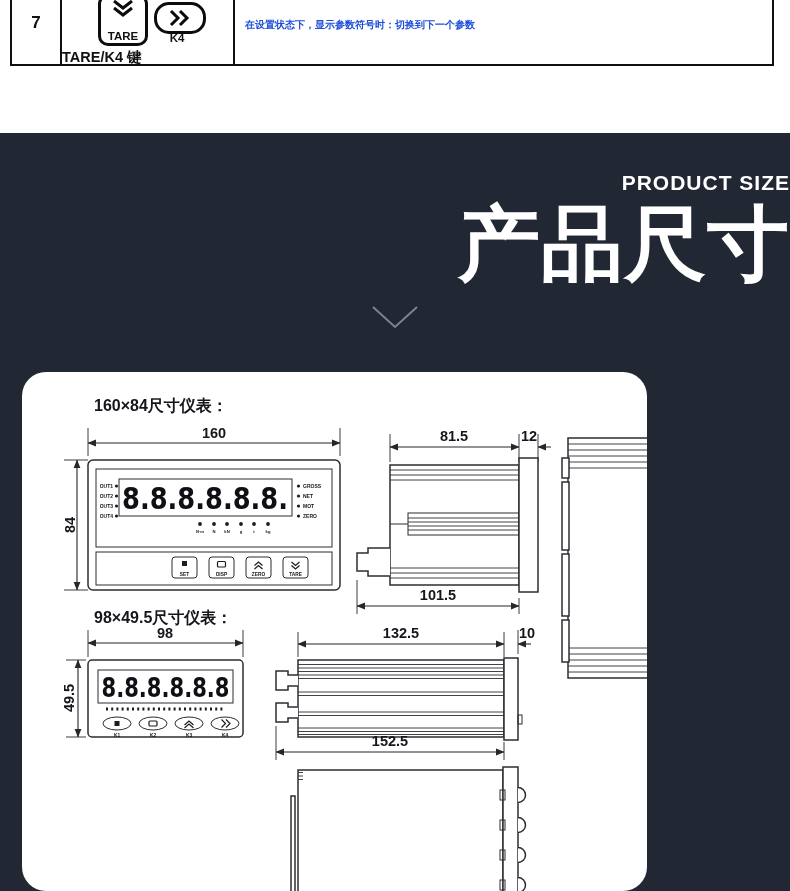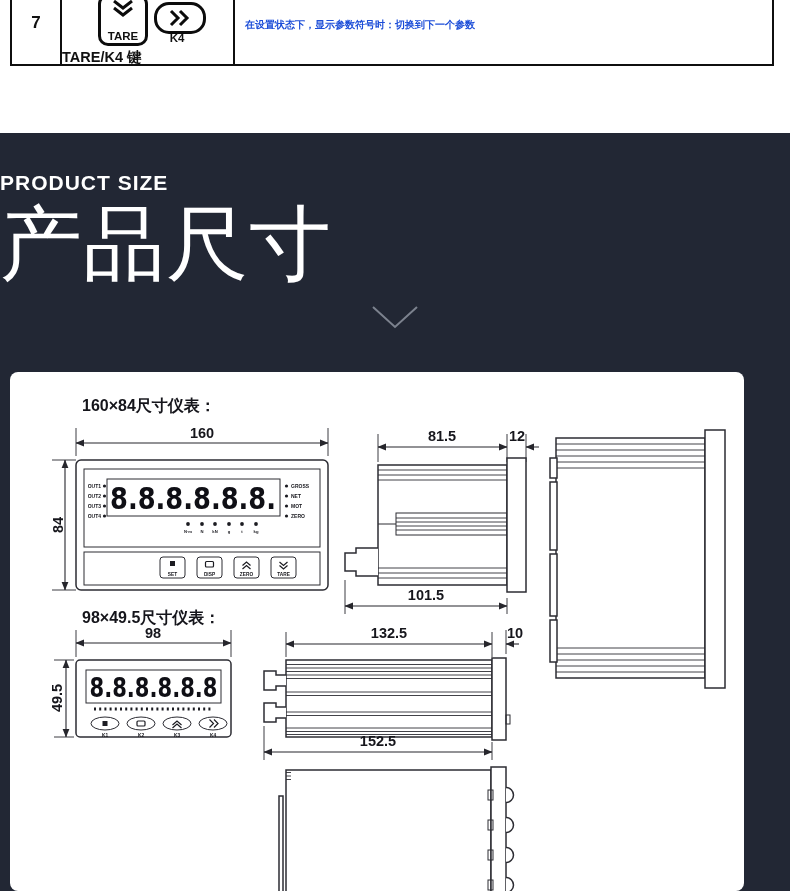--- a/index.html
+++ b/index.html
@@ -26,29 +26,29 @@
   .k4-label { position:absolute; left:92px; top:50px; width:46px; text-align:center;
               font-weight:700; font-size:11.5px; }
   .key-caption { position:absolute; left:0; top:66px; width:100%; text-align:left;
                  font-size:14.5px; font-weight:600; }
   .desc-line { position:absolute; left:10px; right:4px; font-size:10px; font-weight:600;
                white-space:nowrap; color:#1d4ed8; }
   .l1 { top:6px; } .l2 { top:36px; } .l3 { top:63px; padding-left:112px; }
 
   
   .hero { position:absolute; left:0; top:133px; width:790px; height:758px; background:#222734; }
-  .hero-sub { margin:0; padding-top:38px; text-align:left; color:#ffffff;
+  .hero-sub { margin:0; padding-top:38px; text-align:right; color:#ffffff;
               font-size:21px; font-weight:600; letter-spacing:1px; }
-  .hero-title { margin:6px 0 16px; text-align:left; color:#ffffff; font-size:82px;
-                font-weight:400; letter-spacing:1px; line-height:1.06; }
+  .hero-title { margin:6px 0 16px; text-align:right; color:#ffffff; font-size:82px;
+                font-weight:700; letter-spacing:1px; line-height:1.06; }
   .hero-chevron { display:block; margin:16px auto 0; }
 
   
-  .panel { position:absolute; left:10px; top:239px; width:734px; height:519px;
-           background:#ffffff; border-radius:8px; overflow:hidden; }
+  .panel { position:absolute; left:22px; top:239px; width:625px; height:519px;
+           background:#ffffff; border-radius:24px; overflow:hidden; }
   .drawing { position:absolute; left:0; top:0; font-family:"Liberation Sans",sans-serif; }
 
   
   .box     { stroke:#2c2c33; stroke-width:1.5; fill:#fff; }
   .boxthin { stroke:#2c2c33; stroke-width:1;   fill:none; }
   .ln      { stroke:#2c2c33; stroke-width:1;   fill:none; }
   .lnthin  { stroke:#2c2c33; stroke-width:0.9; fill:none; }
   .dimline { stroke:#26262c; stroke-width:1.1; fill:none; }
   .ext     { stroke:#26262c; stroke-width:0.9; fill:none; }
   .dimtxt  { font-size:14.5px; font-weight:600; fill:#16161c; text-anchor:middle; }

